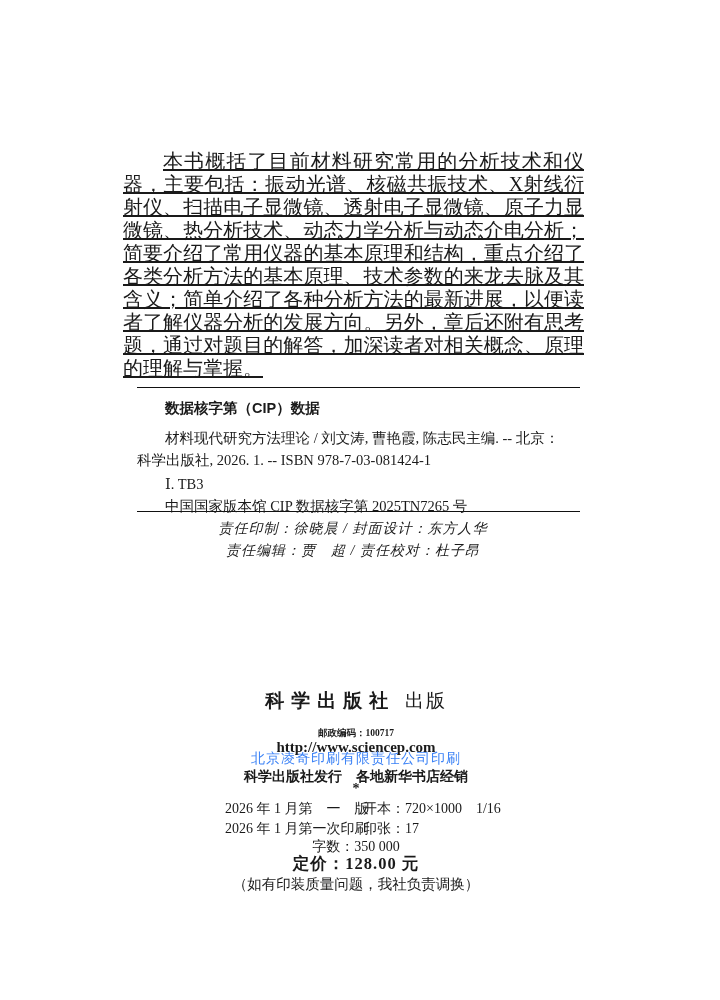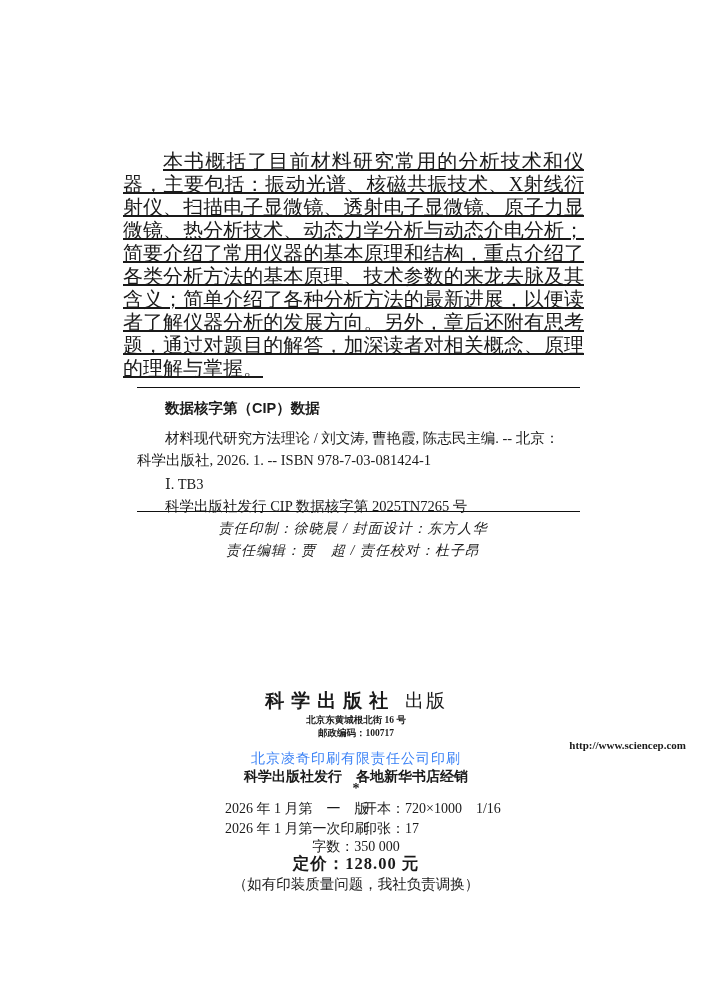--- a/index.html
+++ b/index.html
@@ -87,21 +87,21 @@
     left: 26px;
     width: 660px;
     text-align: center;
     white-space: nowrap;
   }
   .pub-row      { top: 688px; font-size: 19px; }
   .pub-name     { font-weight: bold; letter-spacing: 7px; }
   .pub-suffix   { margin-left: 5px; letter-spacing: 2px; }
   .pub-address  { top: 714px; font-size: 9.5px;  font-weight: 600; }
   .pub-postcode { top: 727px; font-size: 9.5px;  font-weight: 600; }
-  .pub-url      { top: 739px; font-size: 11px; font-weight: 600; text-align: right; }
+  .pub-url      { top: 739px; font-size: 15px; font-weight: 600; }
   .pub-printer  { top: 750px; font-size: 14px;   color: #3b82f6; letter-spacing: 1px; }
   .pub-dist     { top: 768px; font-size: 14px;   font-weight: 600; }
   .pub-star     { top: 781px; font-size: 14px;   font-weight: bold; }
   .edition-row  { position: absolute; font-size: 14px; white-space: nowrap; }
   .ed-row1 { top: 800px; }
   .ed-row2 { top: 820px; }
   .ed-left  { position: absolute; left: 225px; }
   .ed-right { position: absolute; left: 363px; }
   .word-count { top: 838px; font-size: 14px; }
   .price      { top: 853px; font-size: 16.5px; font-weight: bold; letter-spacing: 1px; }
@@ -115,33 +115,32 @@
 
   <div class="intro-body">
     <p>本书概括了目前材料研究常用的分析技术和仪器，主要包括：振动光谱、核磁共振技术、X射线衍射仪、扫描电子显微镜、透射电子显微镜、原子力显微镜、热分析技术、动态力学分析与动态介电分析；简要介绍了常用仪器的基本原理和结构，重点介绍了各类分析方法的基本原理、技术参数的来龙去脉及其含义；简单介绍了各种分析方法的最新进展，以便读者了解仪器分析的发展方向。另外，章后还附有思考题，通过对题目的解答，加深读者对相关概念、原理的理解与掌握。</p>
   </div>
 
   <div class="cip-block">
     <p class="cip-heading">数据核字第（CIP）数据</p>
     <p class="cip-line cip-indent">材料现代研究方法理论 / 刘文涛, 曹艳霞, 陈志民主编. -- 北京：</p>
     <p class="cip-line">科学出版社, 2026. 1. -- ISBN 978-7-03-081424-1</p>
     <p class="cip-line cip-indent cip-gap">Ⅰ. TB3</p>
-    <p class="cip-line cip-indent">科学出版社发行 CIP 数据核字第 2025TN7265 号</p>
+    <p class="cip-line cip-indent">中国国家版本馆 CIP 数据核字第 2025TN7265 号</p>
   </div>
 
   <div class="credits">
     <div>责任印制：徐晓晨 / 封面设计：东方人华</div>
     <div>责任编辑：贾　超 / 责任校对：杜子昂</div>
   </div>
 
   <div class="centered pub-row">
     <span class="pub-name">科学出版社</span>
     <span class="pub-suffix">出版</span>
   </div>
-  <div class="centered pub-address">北京东黄城根北街 16 号</div>
   <div class="centered pub-postcode">邮政编码：100717</div>
   <div class="centered pub-url">http://www.sciencep.com</div>
   <div class="centered pub-printer">北京凌奇印刷有限责任公司印刷</div>
   <div class="centered pub-dist">科学出版社发行　各地新华书店经销</div>
   <div class="centered pub-star">*</div>
 
   <div class="edition-row ed-row1">
     <span class="ed-left">2026 年 1 月第　一　版</span>
     <span class="ed-right">开本：720×1000　1/16</span>
   </div>

